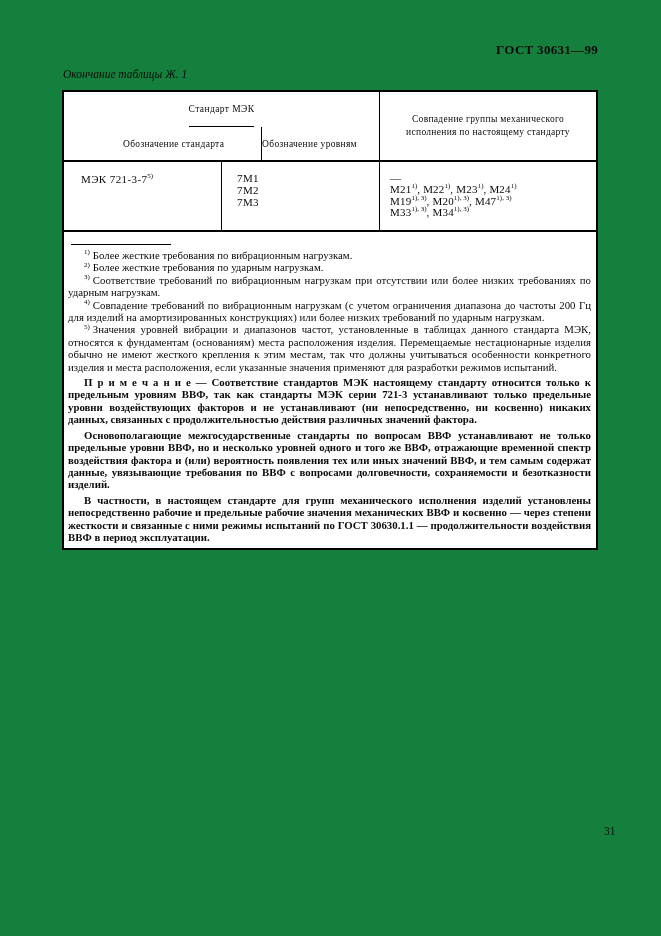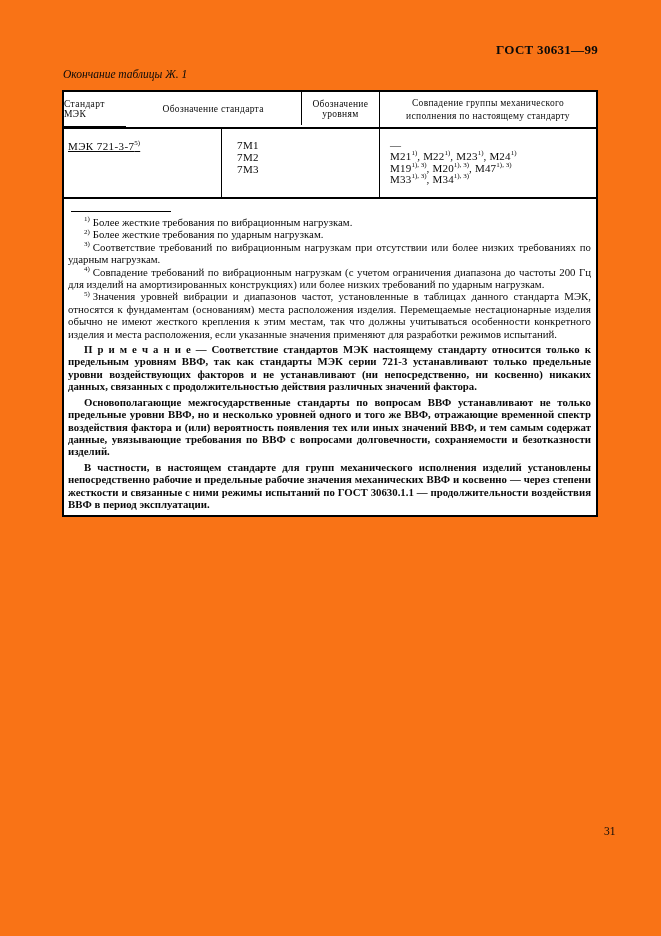--- a/index.html
+++ b/index.html
@@ -11,21 +11,21 @@
     width: 661px;
     height: 936px;
     position: relative;
     font-family: "Liberation Serif", "DejaVu Serif", serif;
     color: #0a0a0a;
     -webkit-font-smoothing: antialiased;
   }
   .page {
     position: absolute;
     inset: 0;
-    background: #f97316;
+    background: #15803d;
     overflow: hidden;
   }
   .doc-code {
     position: absolute;
     top: 42px;
     right: 63px;
     font-size: 13px;
     font-weight: bold;
     letter-spacing: 0.3px;
     white-space: nowrap;
@@ -50,21 +50,22 @@
   
   .thead {
     display: flex;
     border-bottom: 2px solid #000;
   }
   .thead-left {
     width: 316px;
     box-sizing: border-box;
     border-right: 1px solid #000;
     display: flex;
-    flex-direction: row;
+    flex-direction: column;
+    align-items: center;
   }
   .th-iec {
     box-sizing: border-box;
     height: 35px;
     border-bottom: 1px solid #000;
     display: flex;
     align-items: center;
     justify-content: center;
     font-size: 9.5px;
     letter-spacing: 0.4px;
@@ -101,23 +102,22 @@
     min-height: 68px;
     border-bottom: 2px solid #000;
   }
   .td {
     box-sizing: border-box;
     font-size: 11px;
   }
   .td.c1 {
     width: 158px;
     border-right: 1px solid #000;
-    padding: 11px 0 0 4px;
+    padding: 11px 0 0 17px;
     letter-spacing: 0.4px;
-    text-decoration: underline;
   }
   .td.c2 {
     width: 158px;
     border-right: 1px solid #000;
     padding: 11px 0 0 15px;
     line-height: 11.8px;
     letter-spacing: 0.4px;
   }
   .td.c3 {
     flex: 1;

